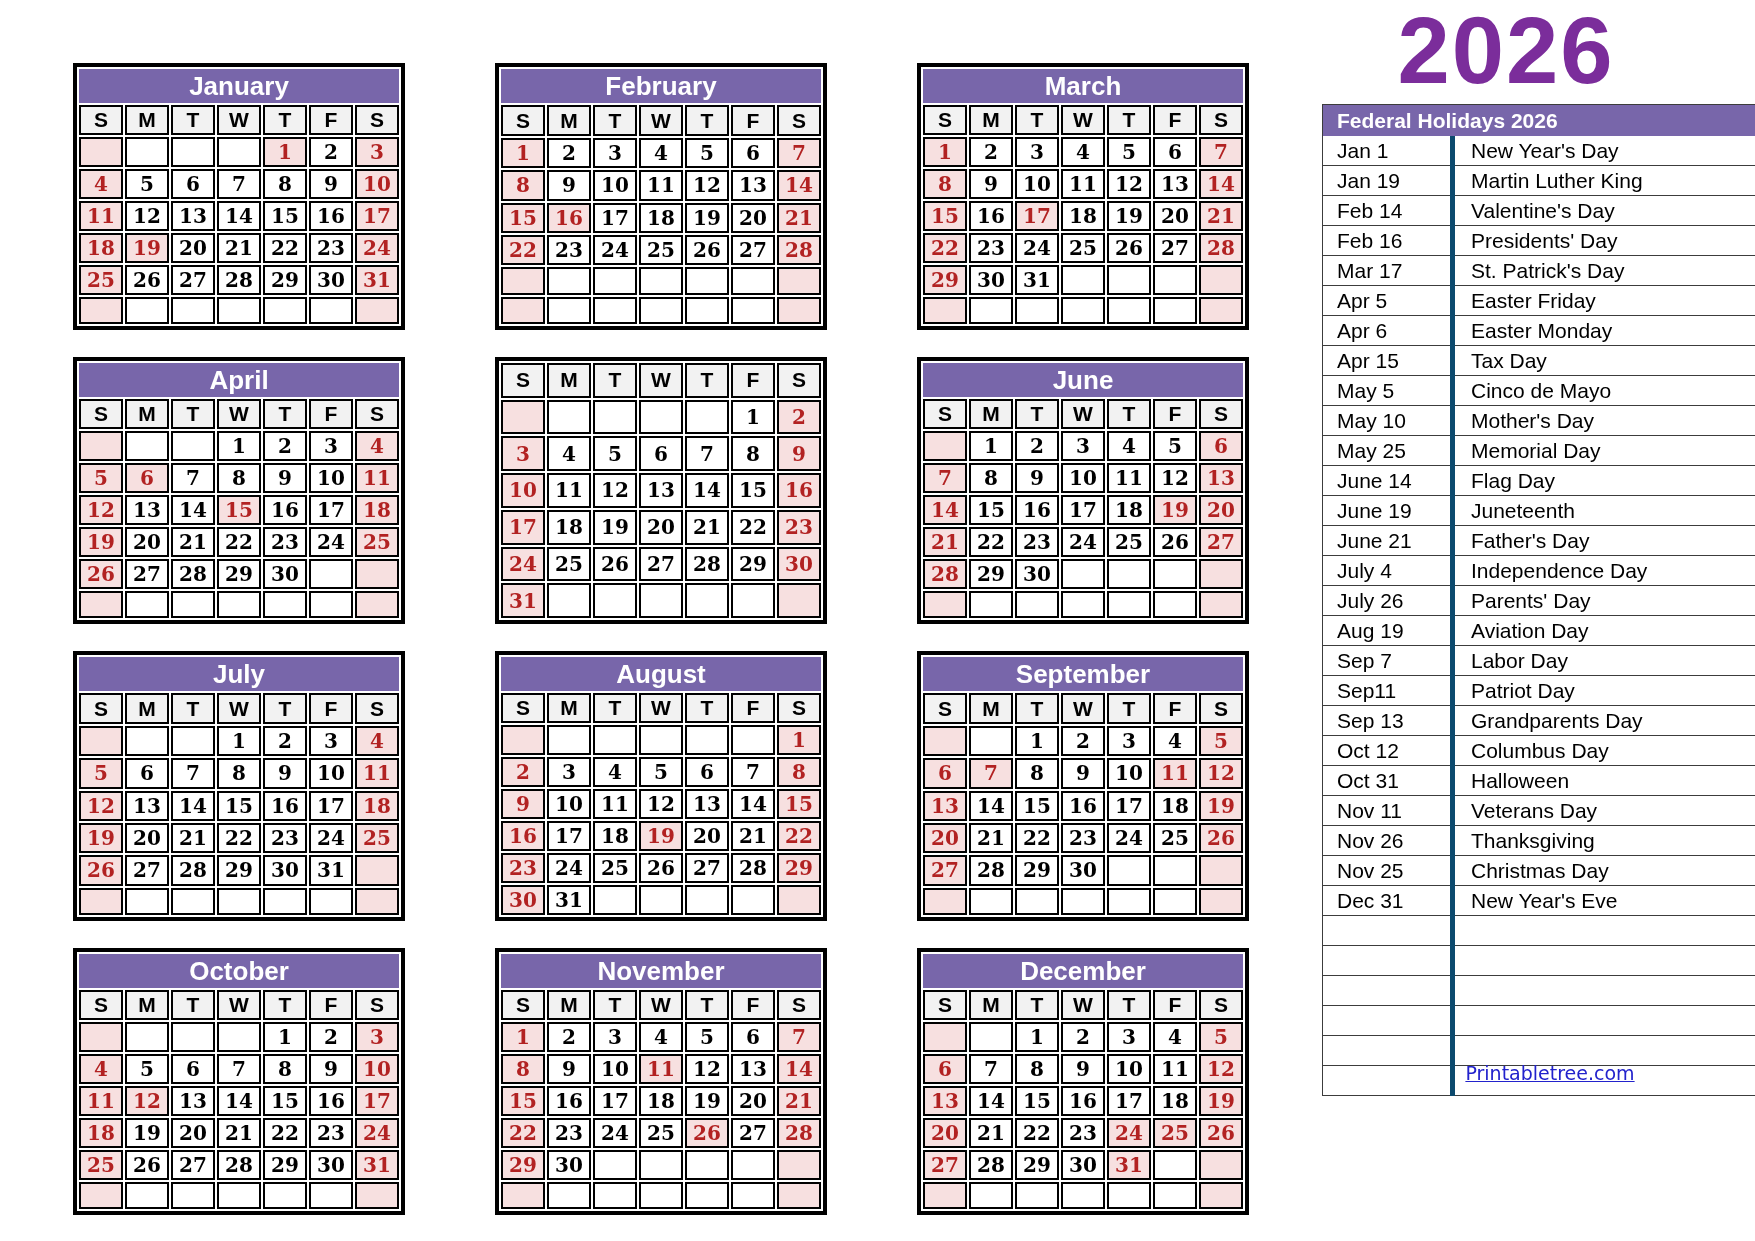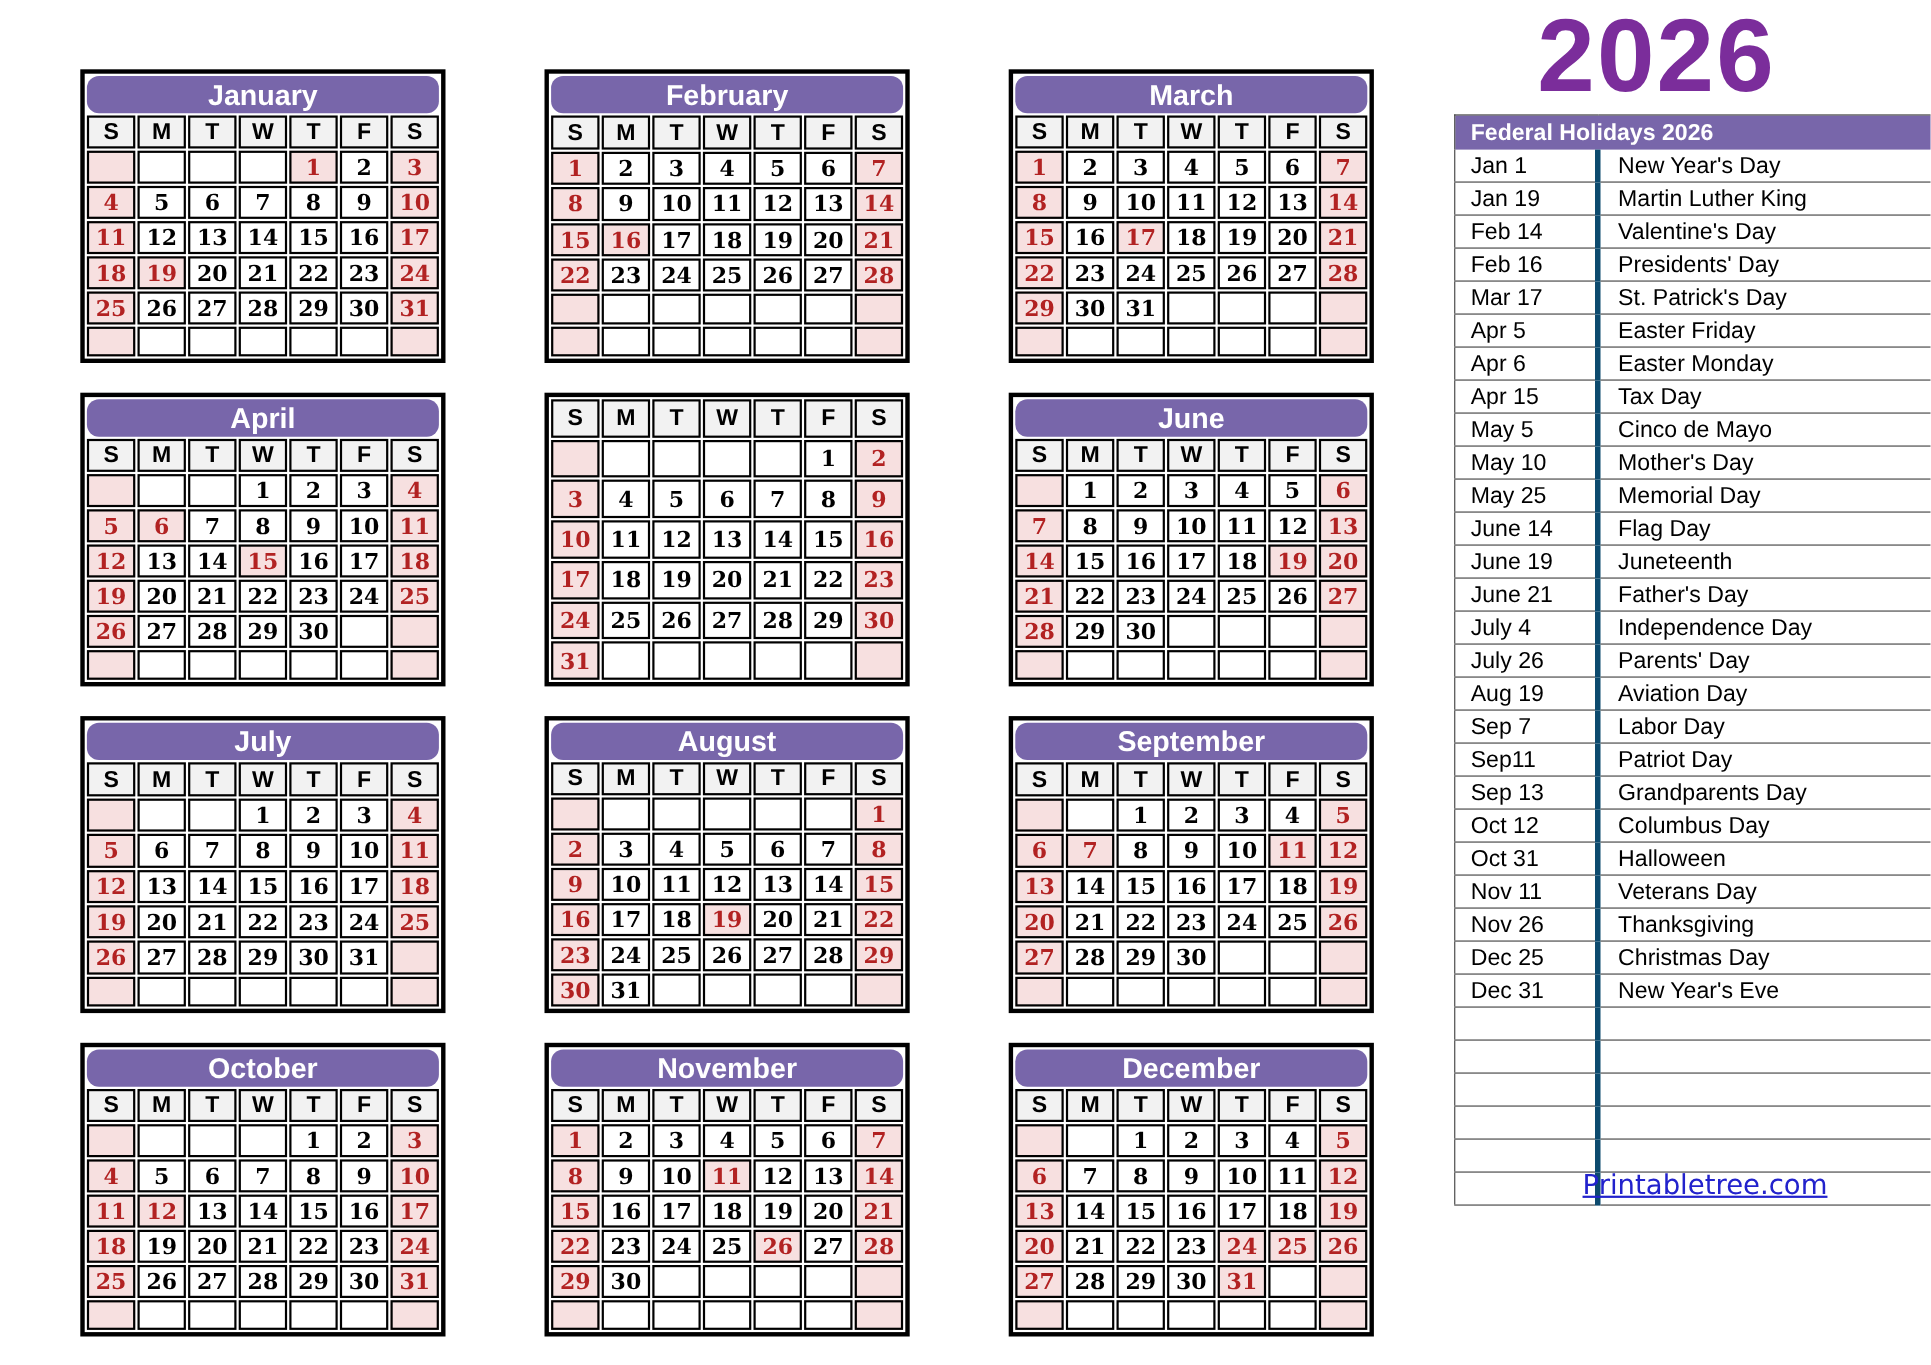--- a/index.html
+++ b/index.html
@@ -15,21 +15,20 @@
   }
   table.cal{
     width:332px;table-layout:fixed;
     border:4px solid #000;border-collapse:separate;border-spacing:2px;
     background:#fff;
   }
   td.cal-title{
     background:#7866AA;color:#fff;text-align:center;
     font-weight:bold;font-size:26px;height:32px;
     font-family:"Liberation Sans",sans-serif;
-    border-radius:11px;
   }
   tr.cal-dow td{
     background:#F2F2F2;border:2px solid #000;text-align:center;
     font-weight:bold;font-size:21px;height:21px;
     font-family:"Liberation Sans",sans-serif;color:#000;
   }
   td.cal-date{
     border:2px solid #000;text-align:center;height:21px;
     font-family:"DejaVu Serif",serif;font-weight:bold;font-size:20px;
     color:#000;background:#fff;
@@ -55,21 +54,21 @@
   table.holidays tr.hrow td{
     border-bottom:1px solid #3c3c3c;height:27px;
     font-size:21px;color:#000;
   }
   td.hdate{width:112px;padding-left:14px;}
   td.hname{padding-left:16px;border-left:5px solid #0c4a6e;}
   .site-link-wrap{
     position:absolute;left:1322px;top:1062px;width:416px;text-align:center;
   }
   .site-link-wrap a{
-    font-family:"DejaVu Sans",sans-serif;font-size:25px;
+    font-family:"DejaVu Sans",sans-serif;font-size:19px;
     color:#2222CC;text-decoration:underline;margin-left:40px;
   }
 </style>
 </head>
 <body>
 
 <div class="months-grid">
     <table class="cal">
       <tbody>
         <tr>
@@ -1006,21 +1005,21 @@
       </tr>
       <tr class="hrow">
         <td class="hdate">Nov 11</td>
         <td class="hname">Veterans Day</td>
       </tr>
       <tr class="hrow">
         <td class="hdate">Nov 26</td>
         <td class="hname">Thanksgiving</td>
       </tr>
       <tr class="hrow">
-        <td class="hdate">Dec 25</td>
+        <td class="hdate">Nov 25</td>
         <td class="hname">Christmas Day</td>
       </tr>
       <tr class="hrow">
         <td class="hdate">Dec 31</td>
         <td class="hname">New Year's Eve</td>
       </tr>
       <tr class="hrow">
         <td class="hdate">&nbsp;</td>
         <td class="hname">&nbsp;</td>
       </tr>

